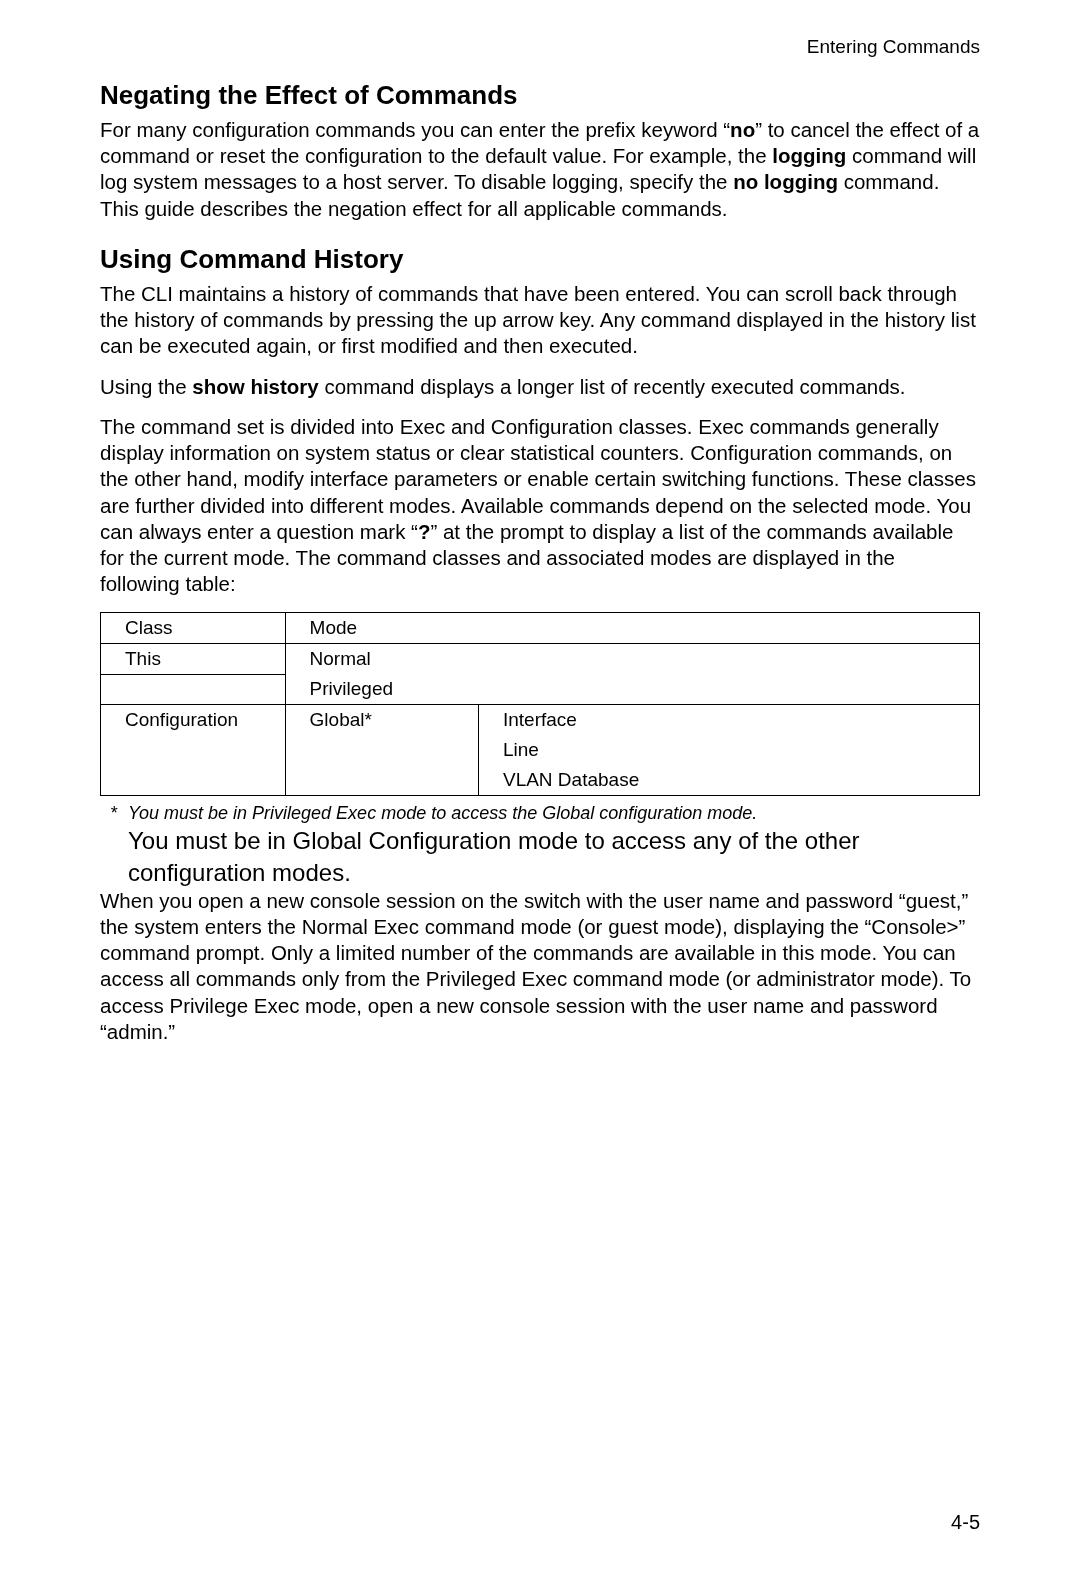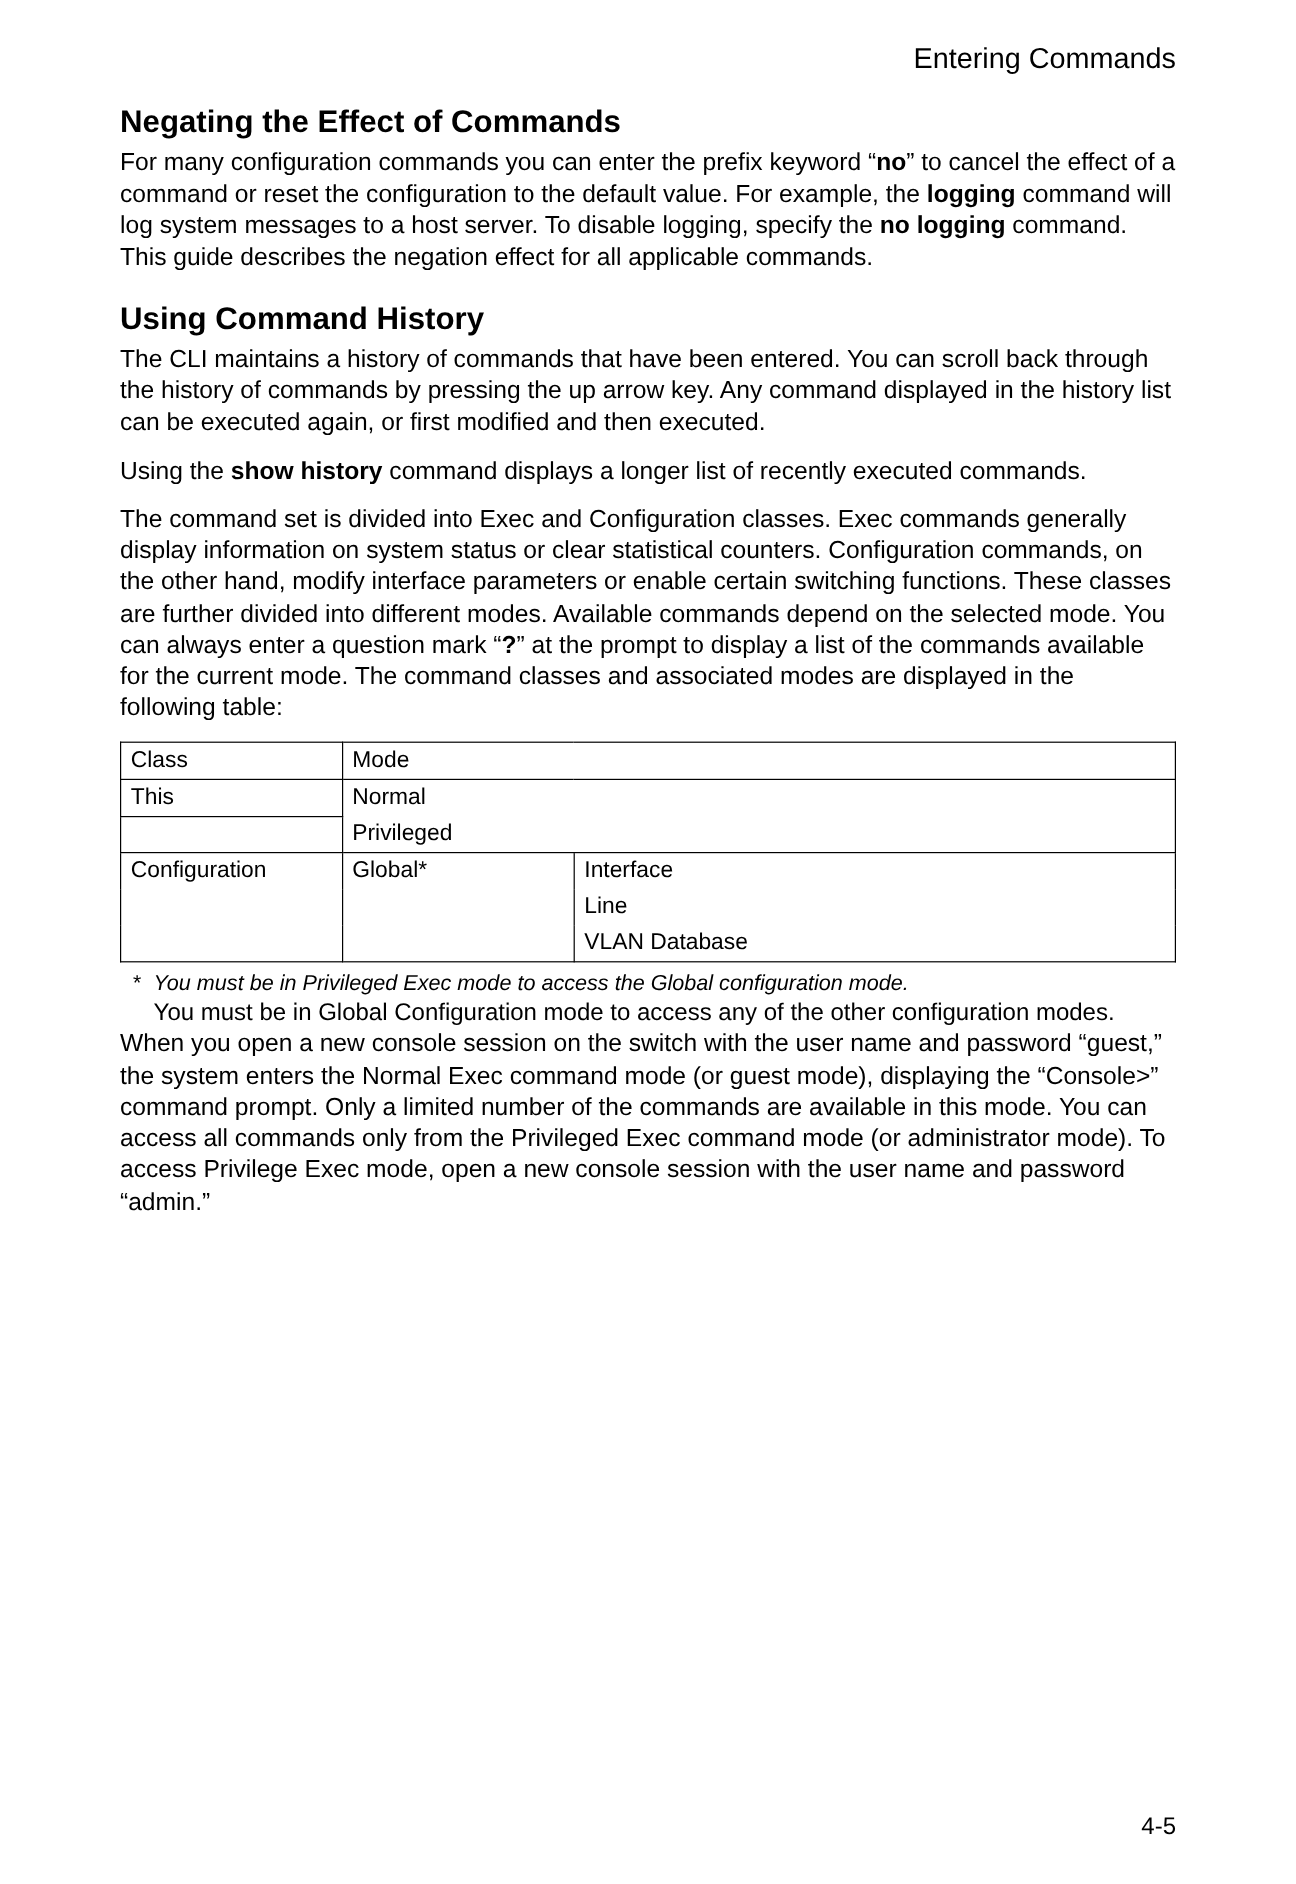--- a/index.html
+++ b/index.html
@@ -11,21 +11,21 @@
   }
   .page {
     width: 1080px;
     height: 1570px;
     box-sizing: border-box;
     padding: 36px 100px 30px 100px;
     position: relative;
   }
   .running-head {
     text-align: right;
-    font-size: 24px;
+    font-size: 19px;
     margin-bottom: 11px;
   }
   h2 {
     font-size: 26px;
     font-weight: bold;
     margin: 22px 0 6px 0;
     font-family: Arial, Helvetica, sans-serif;
   }
   p.body {
     font-size: 20.5px;
@@ -34,34 +34,34 @@
   }
   .bold { font-weight: bold; }
   table.modes {
     border-collapse: collapse;
     width: 100%;
     margin-top: 10px;
     font-size: 19px;
   }
   table.modes td {
     border: 1px solid #000;
-    padding: 4px 8px;
+    padding: 4px 24px;
     vertical-align: top;
   }
   .footnote {
     font-size: 18px;
     margin-top: 6px;
     padding-left: 28px;
     text-indent: -18px;
     line-height: 1.3;
     font-style: italic;
   }
   .footnote .star { display:inline-block; width:18px; text-indent:0; }
   .footnote2 {
-    font-size: 20px;
+    font-size: 24px;
     padding-left: 28px;
     line-height: 1.3;
   }
   .page-number {
     position: absolute;
     bottom: 36px;
     right: 100px;
     font-size: 20px;
   }
 </style>

